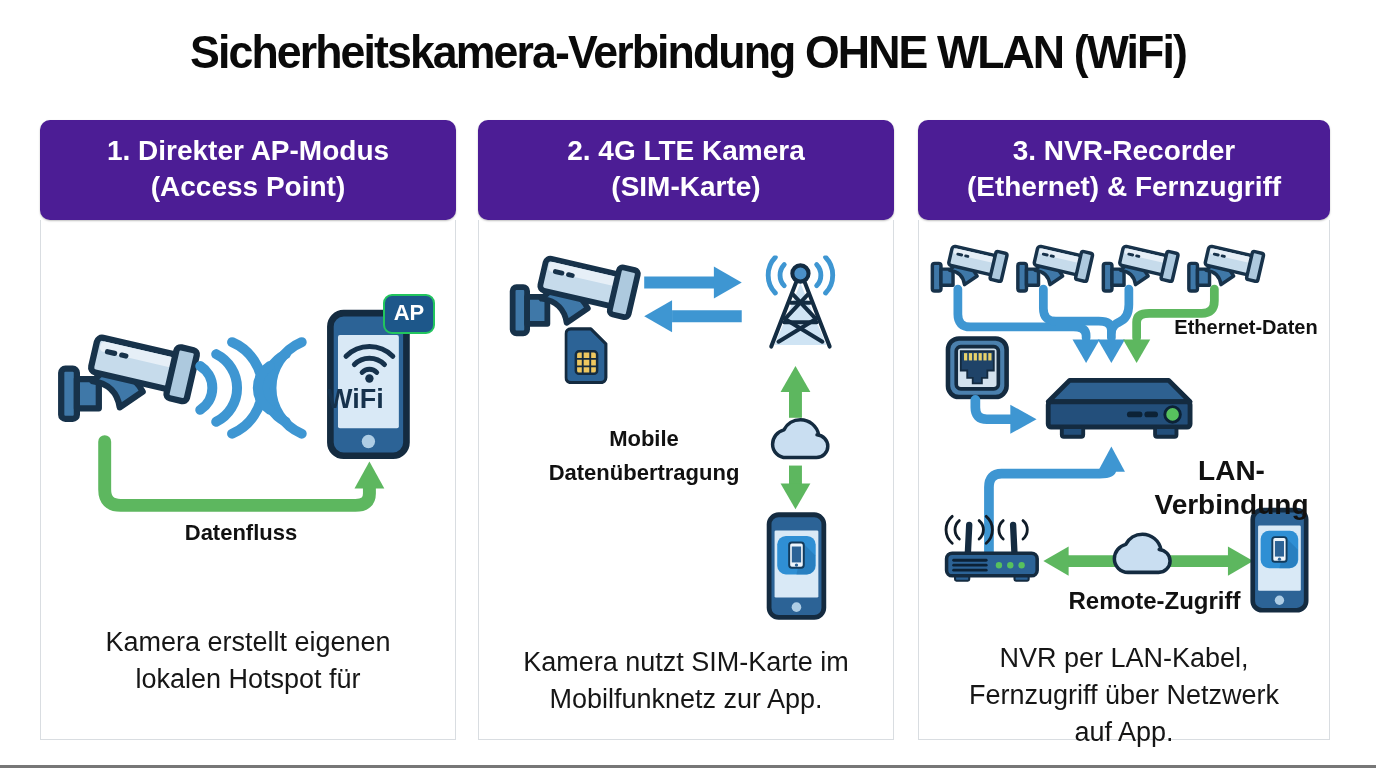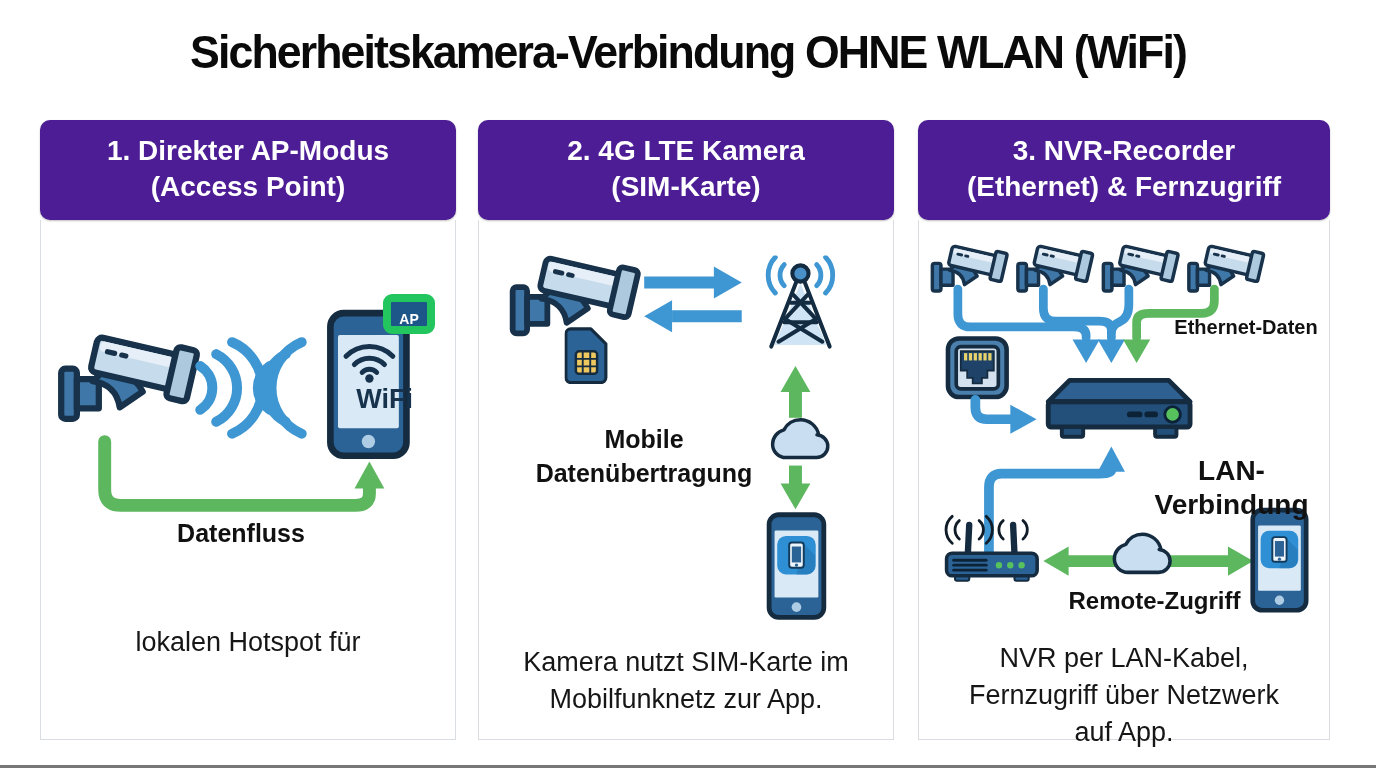--- a/index.html
+++ b/index.html
@@ -9,26 +9,26 @@
          font-size:47px;font-weight:800;letter-spacing:-2px;color:#0a0a0a;
          transform:scaleX(.95);transform-origin:50% 50%;white-space:nowrap;}
   .panel{position:absolute;top:120px;width:416px;height:620px;}
   .panel-header{position:absolute;top:0;left:0;right:0;height:100px;background:#4c1d95;
                 border-radius:10px;color:#ffffff;text-align:center;font-weight:700;
                 font-size:28px;line-height:36px;padding-top:13px;box-sizing:border-box;
                 box-shadow:0 1px 2px rgba(0,0,0,.25);z-index:2;}
   .panel-body{position:absolute;top:100px;left:0;right:0;height:520px;
               border:1px solid #d9dde1;border-top:none;box-sizing:border-box;}
   .fig{position:absolute;left:0;top:0;width:100%;height:100%;}
-  .lbl{position:absolute;font-weight:700;color:#111;text-align:center;font-size:25px;line-height:34px;}
+  .lbl{position:absolute;font-weight:700;color:#111;text-align:center;font-size:22px;line-height:34px;}
   .desc{position:absolute;left:4px;right:4px;text-align:center;font-size:27px;line-height:37px;color:#161616;}
-  .ap-badge{position:absolute;width:52px;height:40px;background:#1d578a;border:8px solid #22c55e;
-            border-radius:9px;color:#fff;font-weight:800;font-size:14px;text-align:center;
+  .ap-badge{position:absolute;width:52px;height:40px;background:#1d578a;border:2px solid #22c55e;
+            border-radius:9px;color:#fff;font-weight:800;font-size:22px;text-align:center;
             line-height:34px;box-sizing:border-box;z-index:3;}
-  .wifi-word{position:absolute;font-weight:800;color:#16324c;font-size:27px;text-align:right;z-index:3;}
+  .wifi-word{position:absolute;font-weight:800;color:#16324c;font-size:27px;text-align:left;z-index:3;}
   .bottom-edge{position:absolute;left:0;right:0;bottom:0;height:3px;background:#3d3d3d;opacity:.7;}
 </style>
 </head>
 <body>
 
 <svg width="0" height="0" style="position:absolute" aria-hidden="true">
   <defs>
     <symbol id="sym-camera" viewBox="0 0 160 115">
       <g stroke="#17324a" stroke-width="6" stroke-linejoin="round" stroke-linecap="round">
         <rect x="6" y="50" width="15" height="48" rx="4" fill="#3f78a8"></rect>
@@ -174,20 +174,21 @@
         <use href="#sym-wifi" x="302" y="116" width="56" height="47"></use>
         <g>
           <path d="M64 222 V270 Q64 286 80 286 H316 Q330 286 330 274 V266" fill="none" stroke="#5db75f" stroke-width="13" stroke-linecap="round"></path>
           <polygon points="330,242 315,269 345,269" fill="#5db75f"></polygon>
         </g>
       </svg>
       <div class="ap-badge" style="left:342px;top:74px">AP</div>
       <div class="wifi-word" style="left:286px;top:164px;width:86px">WiFi</div>
       <div class="lbl" style="left:110px;top:296px;width:180px">Datenfluss</div>
       <div class="desc" style="top:404px">
+        <div>Kamera erstellt eigenen</div>
         <div>lokalen Hotspot für</div>
       </div>
     </div>
   </div>
 
   <div class="panel" style="left:478px">
     <div class="panel-header">
       <div>2. 4G LTE Kamera</div>
       <div>(SIM-Karte)</div>
     </div>

